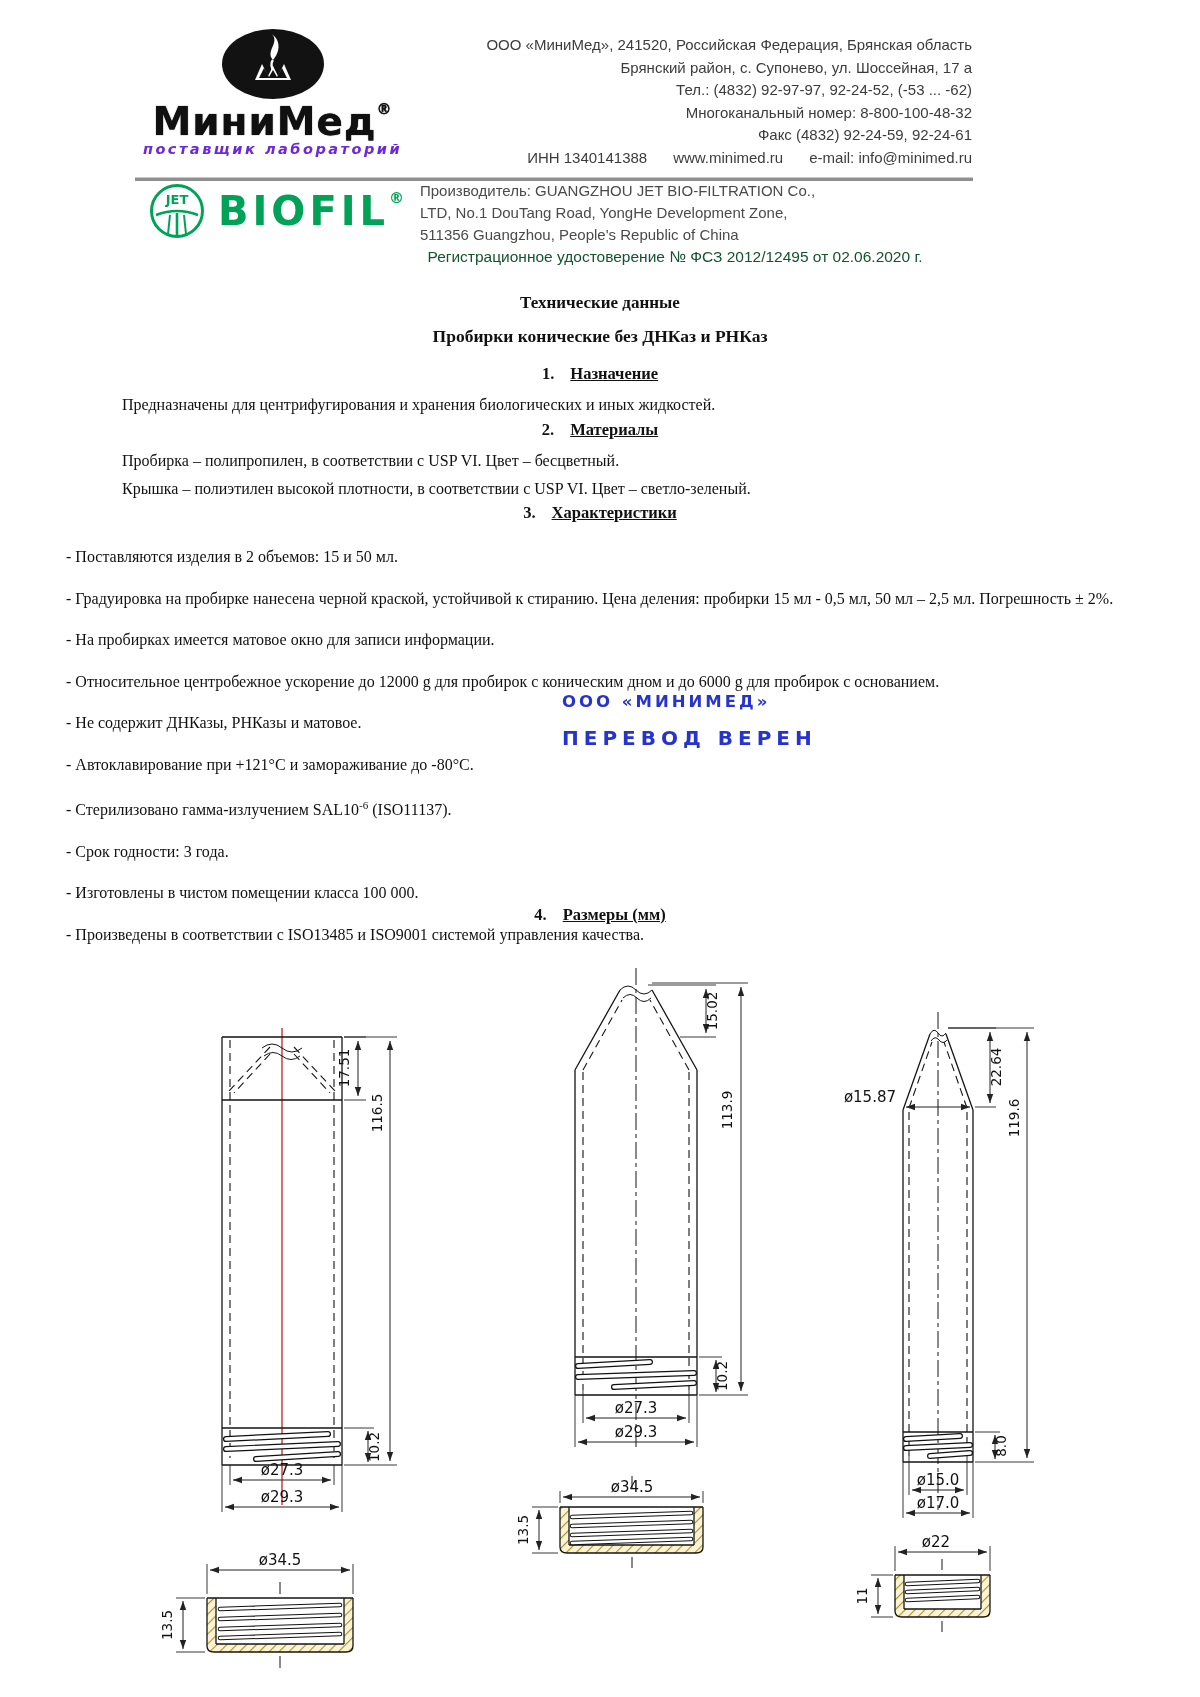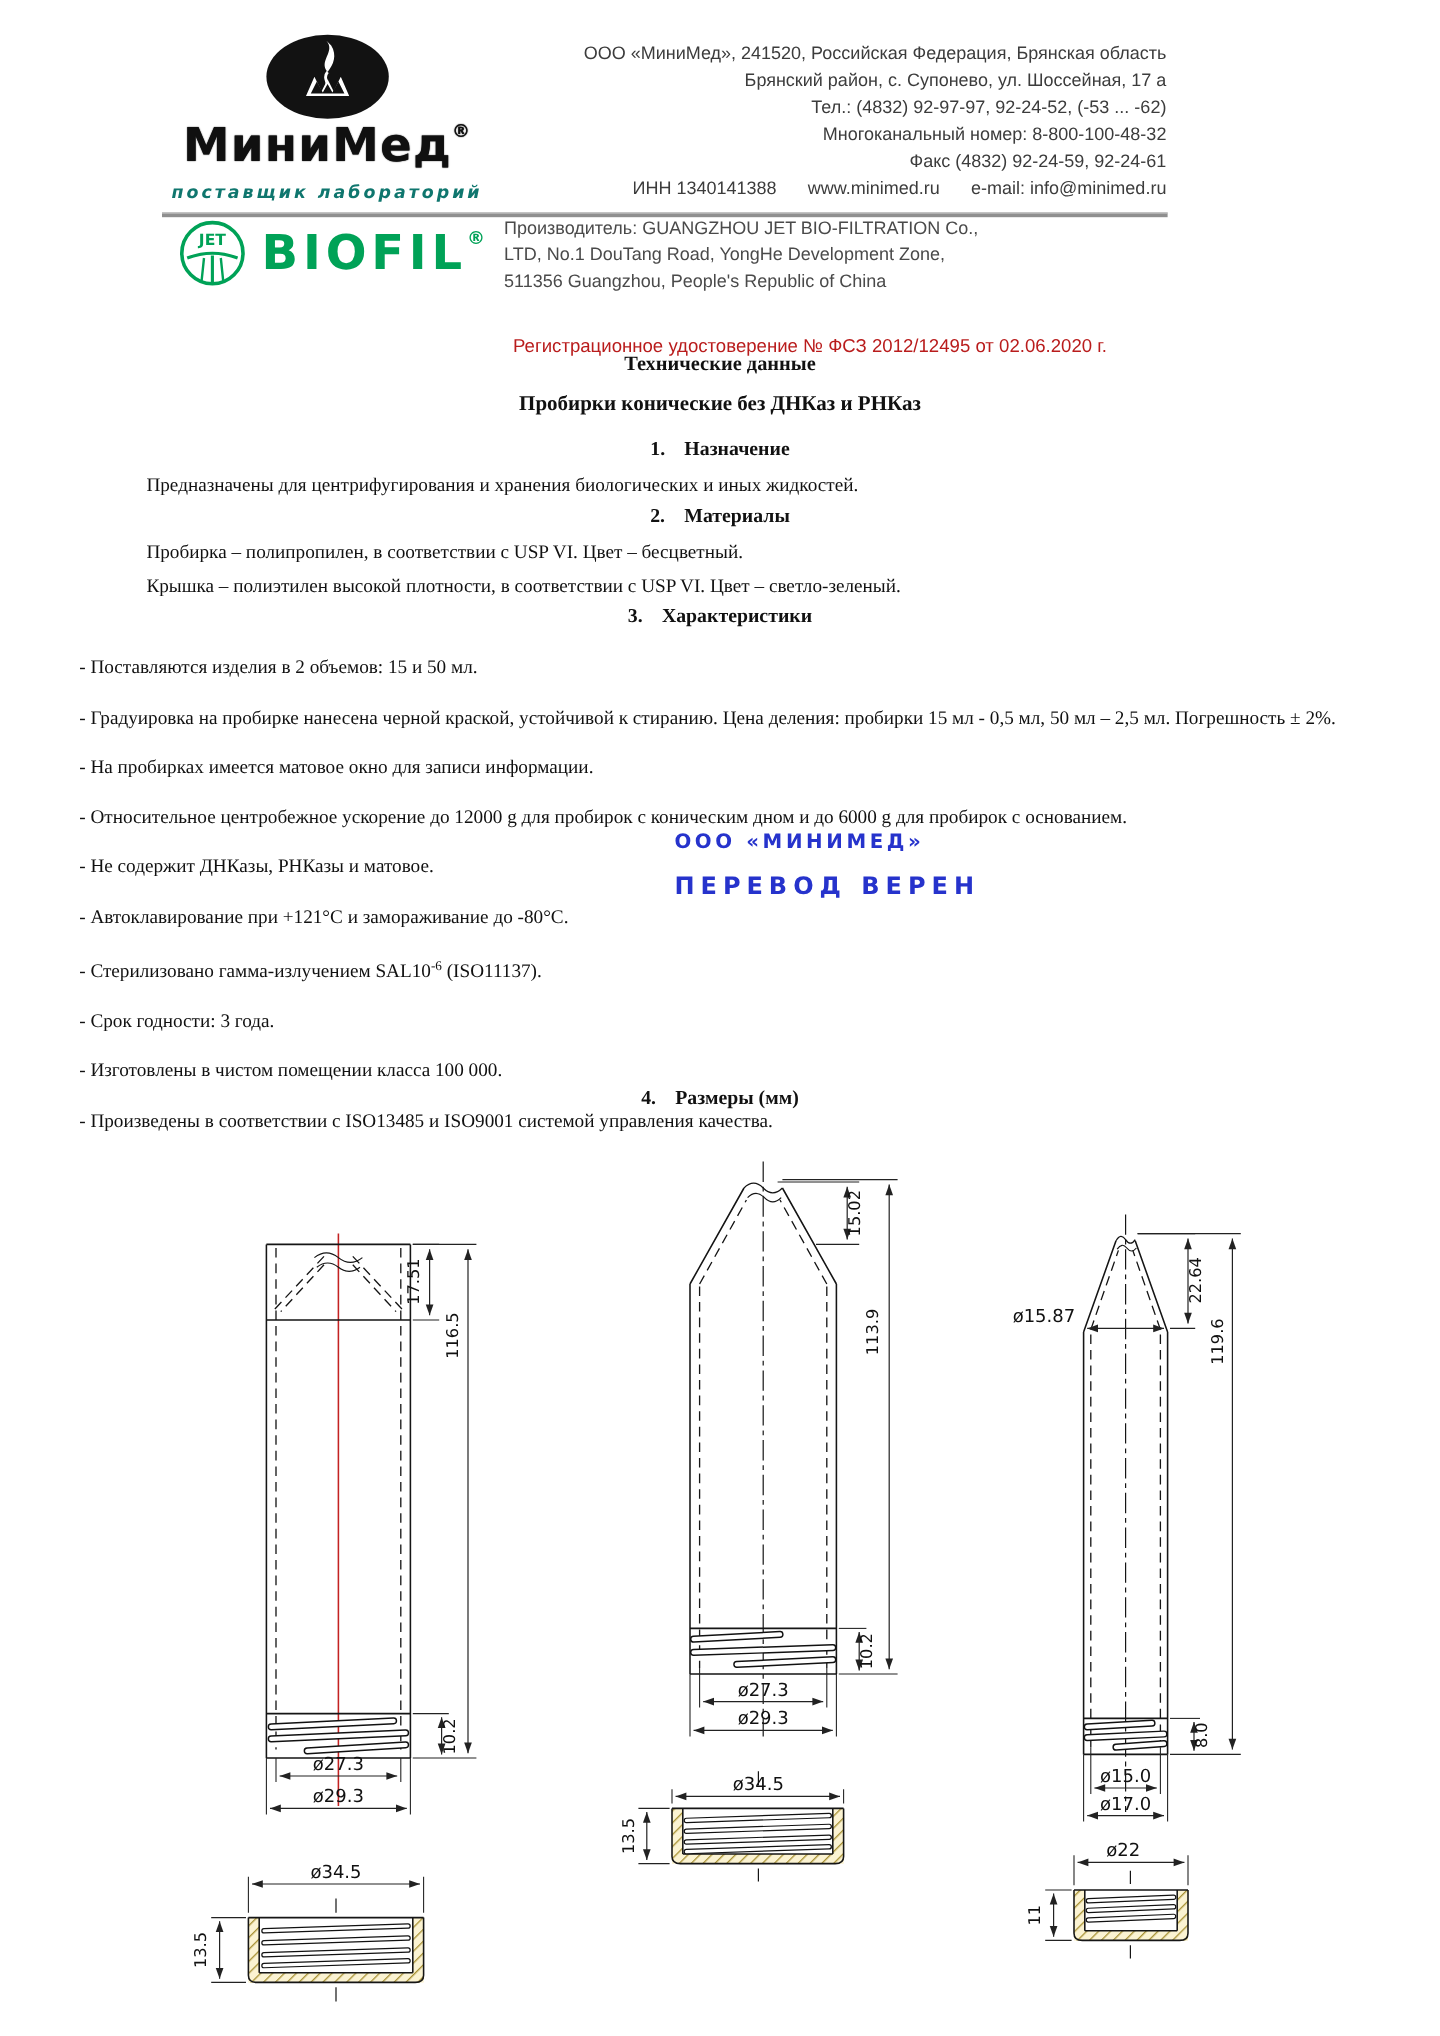--- a/index.html
+++ b/index.html
@@ -5,42 +5,42 @@
   html,body{margin:0;padding:0;background:#e8e8e8;}
   .page{position:relative;width:1200px;height:1697px;background:#ffffff;margin:0 auto;overflow:hidden;
         font-family:"Liberation Serif",serif;color:#111;}
   
   .logo-wrap{position:absolute;left:130px;top:26px;width:285px;text-align:center;}
   .logo-oval{display:block;margin:0 auto;}
   .brand-line{font-family:"DejaVu Sans",sans-serif;font-weight:900;font-size:39px;line-height:1;
               letter-spacing:1px;color:#101010;white-space:nowrap;
               text-shadow:0 0 1px #000;}
   .brand-reg{font-size:15px;vertical-align:top;font-weight:700;}
-  .brand-tagline{margin-top:12px;font-family:"DejaVu Sans",sans-serif;font-weight:700;font-style:italic;
-                 font-size:14.5px;letter-spacing:2.5px;color:#0f766e;white-space:nowrap;}
+  .brand-tagline{margin-top:0;font-family:"DejaVu Sans",sans-serif;font-weight:700;font-style:italic;
+                 font-size:14.5px;letter-spacing:2.5px;color:#6d28d9;white-space:nowrap;}
   .addr{position:absolute;left:420px;top:34px;width:552px;text-align:right;
         font-family:"Liberation Sans",sans-serif;font-size:15px;line-height:22.5px;color:#3c3c3c;}
   .addr .inn-line{white-space:nowrap;}
   .addr .gap{display:inline-block;width:26px;}
   .hrule{position:absolute;left:135px;top:177px;width:838px;height:3px;background:#8f8f8f;
          border-top:1px solid #c9c9c9;}
   .jet-row{position:absolute;left:148px;top:182px;width:320px;display:flex;align-items:center;}
   .biofil-text{font-family:"DejaVu Sans",sans-serif;font-weight:900;font-size:40px;letter-spacing:4px;
                color:#00a257;line-height:1;margin-left:12px;}
   .biofil-reg{font-size:15px;vertical-align:top;letter-spacing:0;}
   .producer{position:absolute;left:420px;top:180px;width:552px;
             font-family:"Liberation Sans",sans-serif;font-size:15px;line-height:22px;color:#4a4a4a;}
   .regline{position:absolute;left:50px;top:248px;width:1100px;text-align:center;padding-left:150px;
-           box-sizing:border-box;font-family:"Liberation Sans",sans-serif;font-size:15.5px;color:#b91c1c;margin-top:32px;}
+           box-sizing:border-box;font-family:"Liberation Sans",sans-serif;font-size:15.5px;color:#14532d;}
   
   .abs{position:absolute;left:50px;width:1100px;}
   .c-head{text-align:center;padding-right:60px;font-weight:bold;font-size:16.5px;}
   .doc-title{top:293px;font-size:17px;}
   .doc-subtitle{top:326px;font-size:17.5px;}
-  .hgap{margin-left:16px;}
+  .hgap{margin-left:16px;text-decoration:underline;}
   .para{font-size:16px;line-height:25.5px;margin:0;}
   .ind{padding-left:72px;}
   .items{top:528px;}
   .items p{margin:16px;}
   .just{text-align:justify;}
   sup.iso{font-size:11px;}
   
   .stamp{position:absolute;left:562px;top:692px;color:#2633cc;font-family:"DejaVu Sans",sans-serif;
          font-weight:700;z-index:3;}
   .stamp .l1{font-size:16.5px;letter-spacing:3px;white-space:nowrap;}

